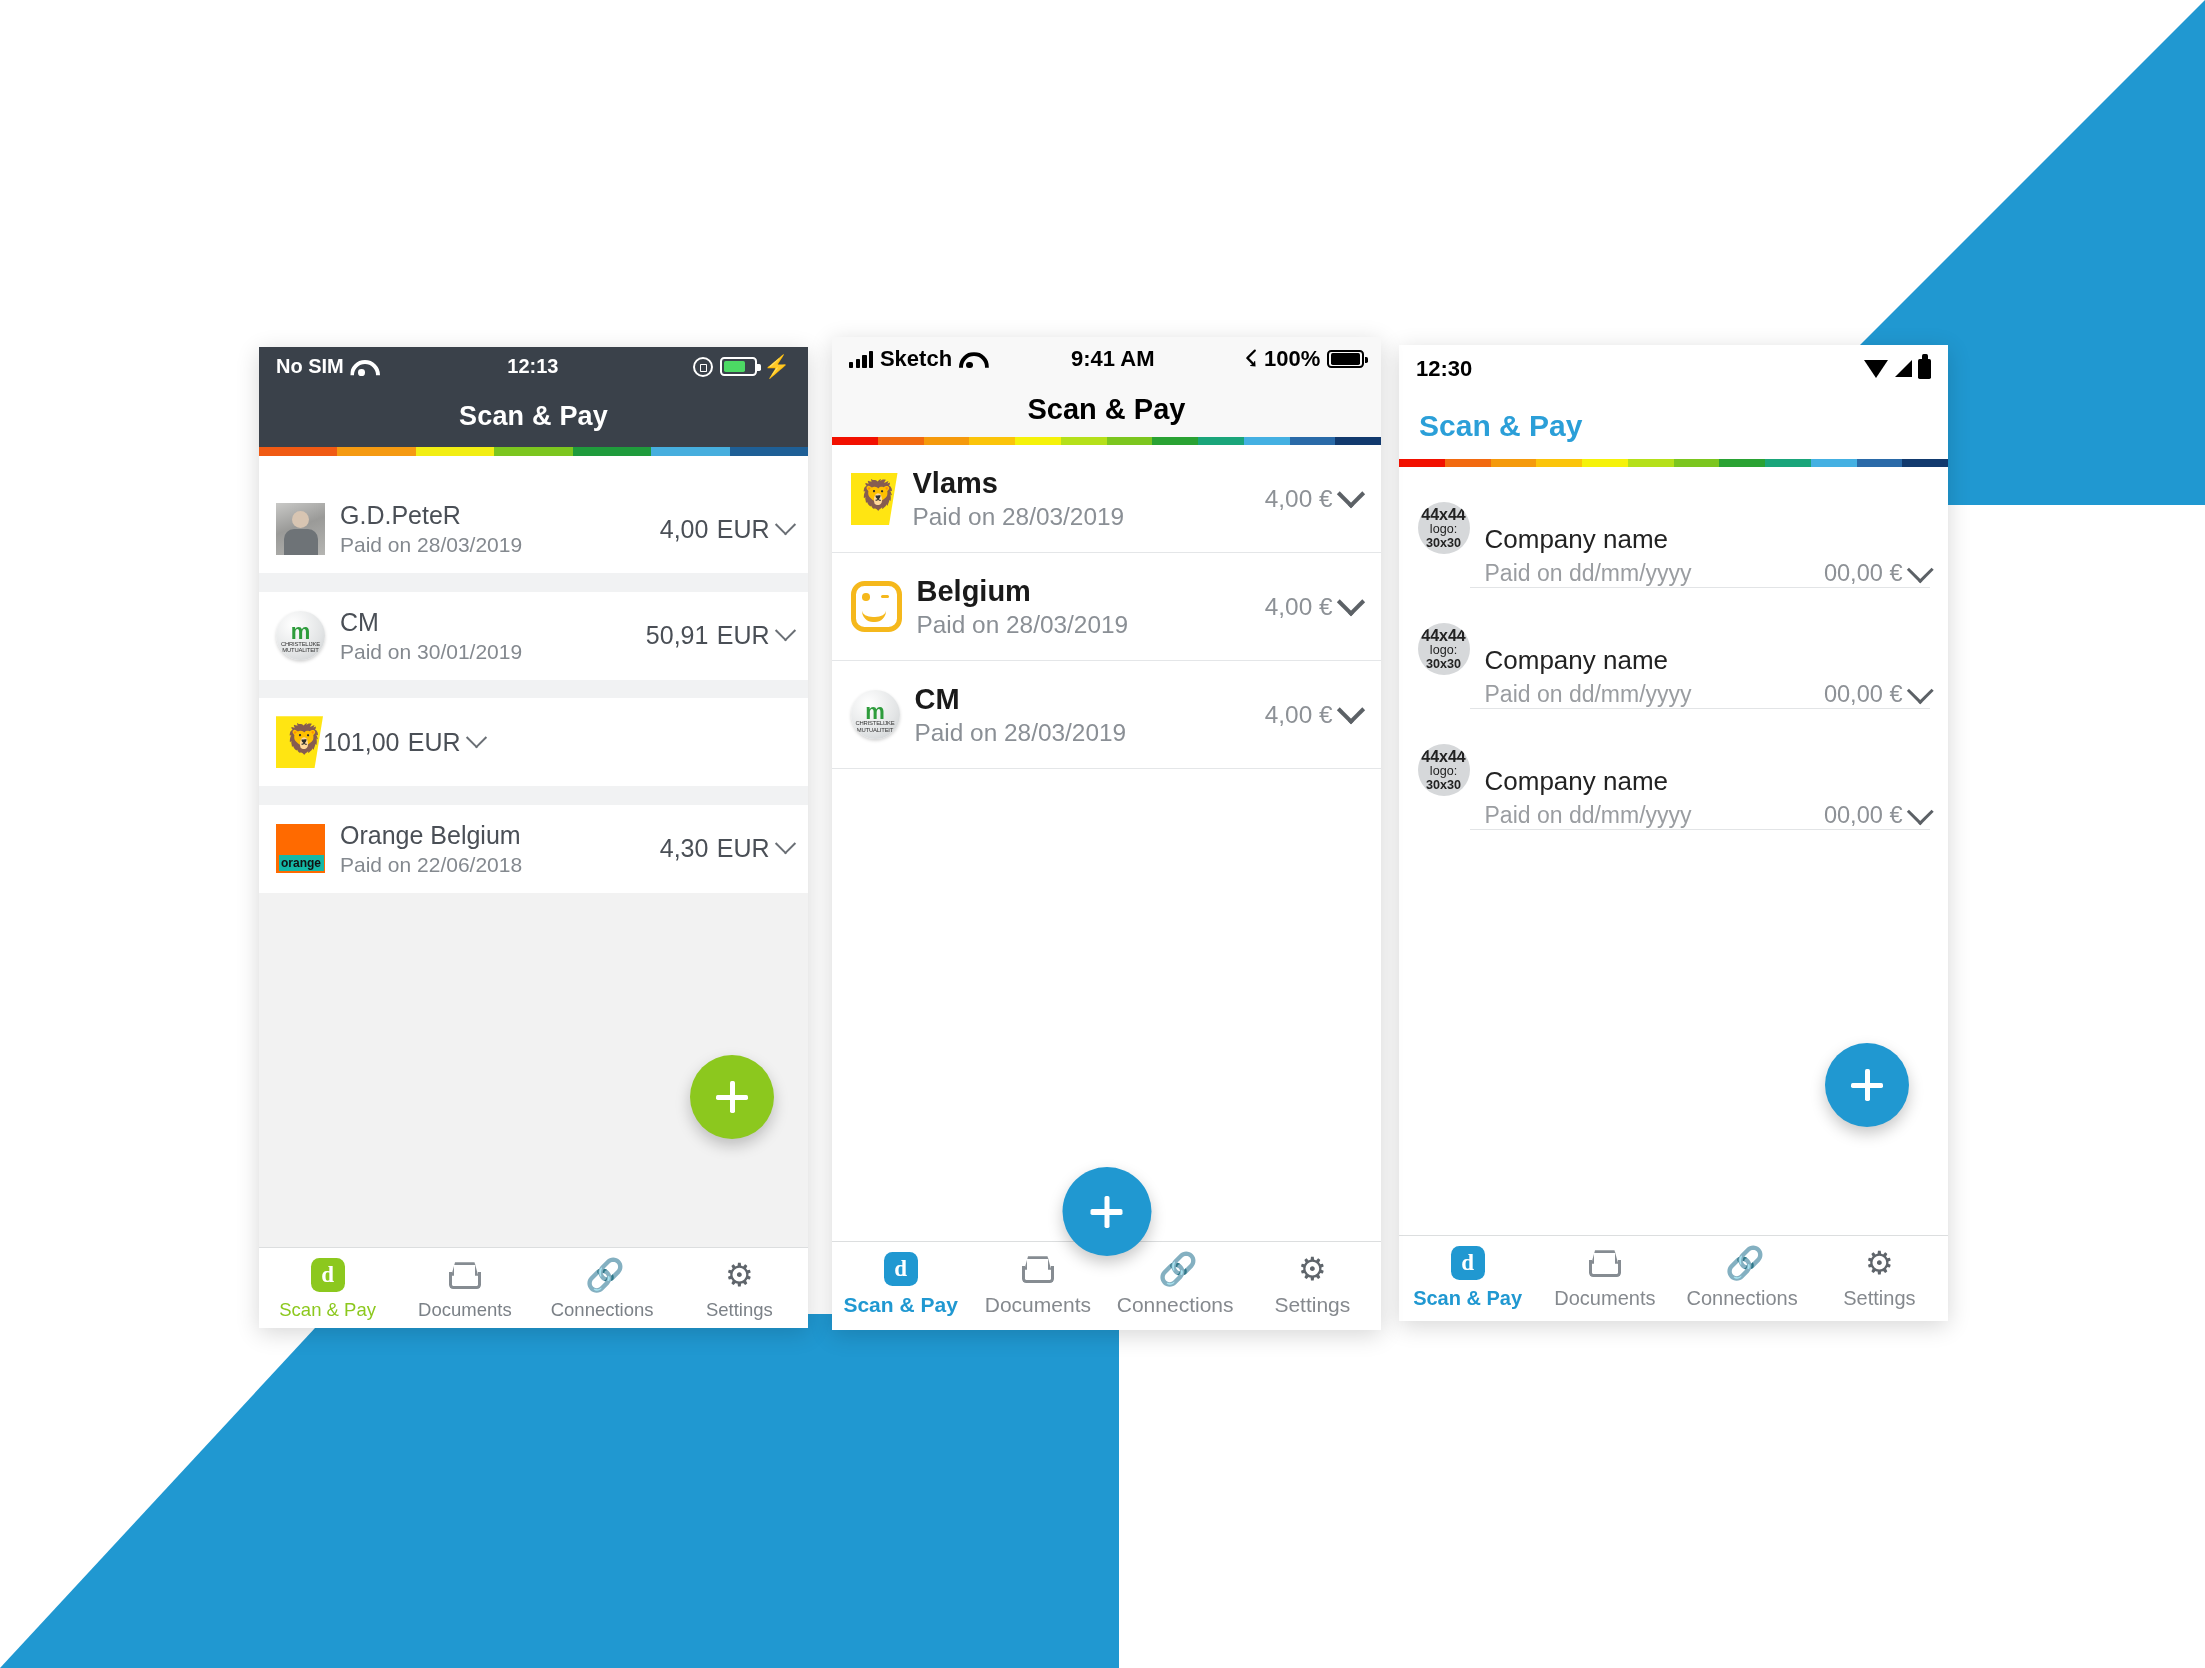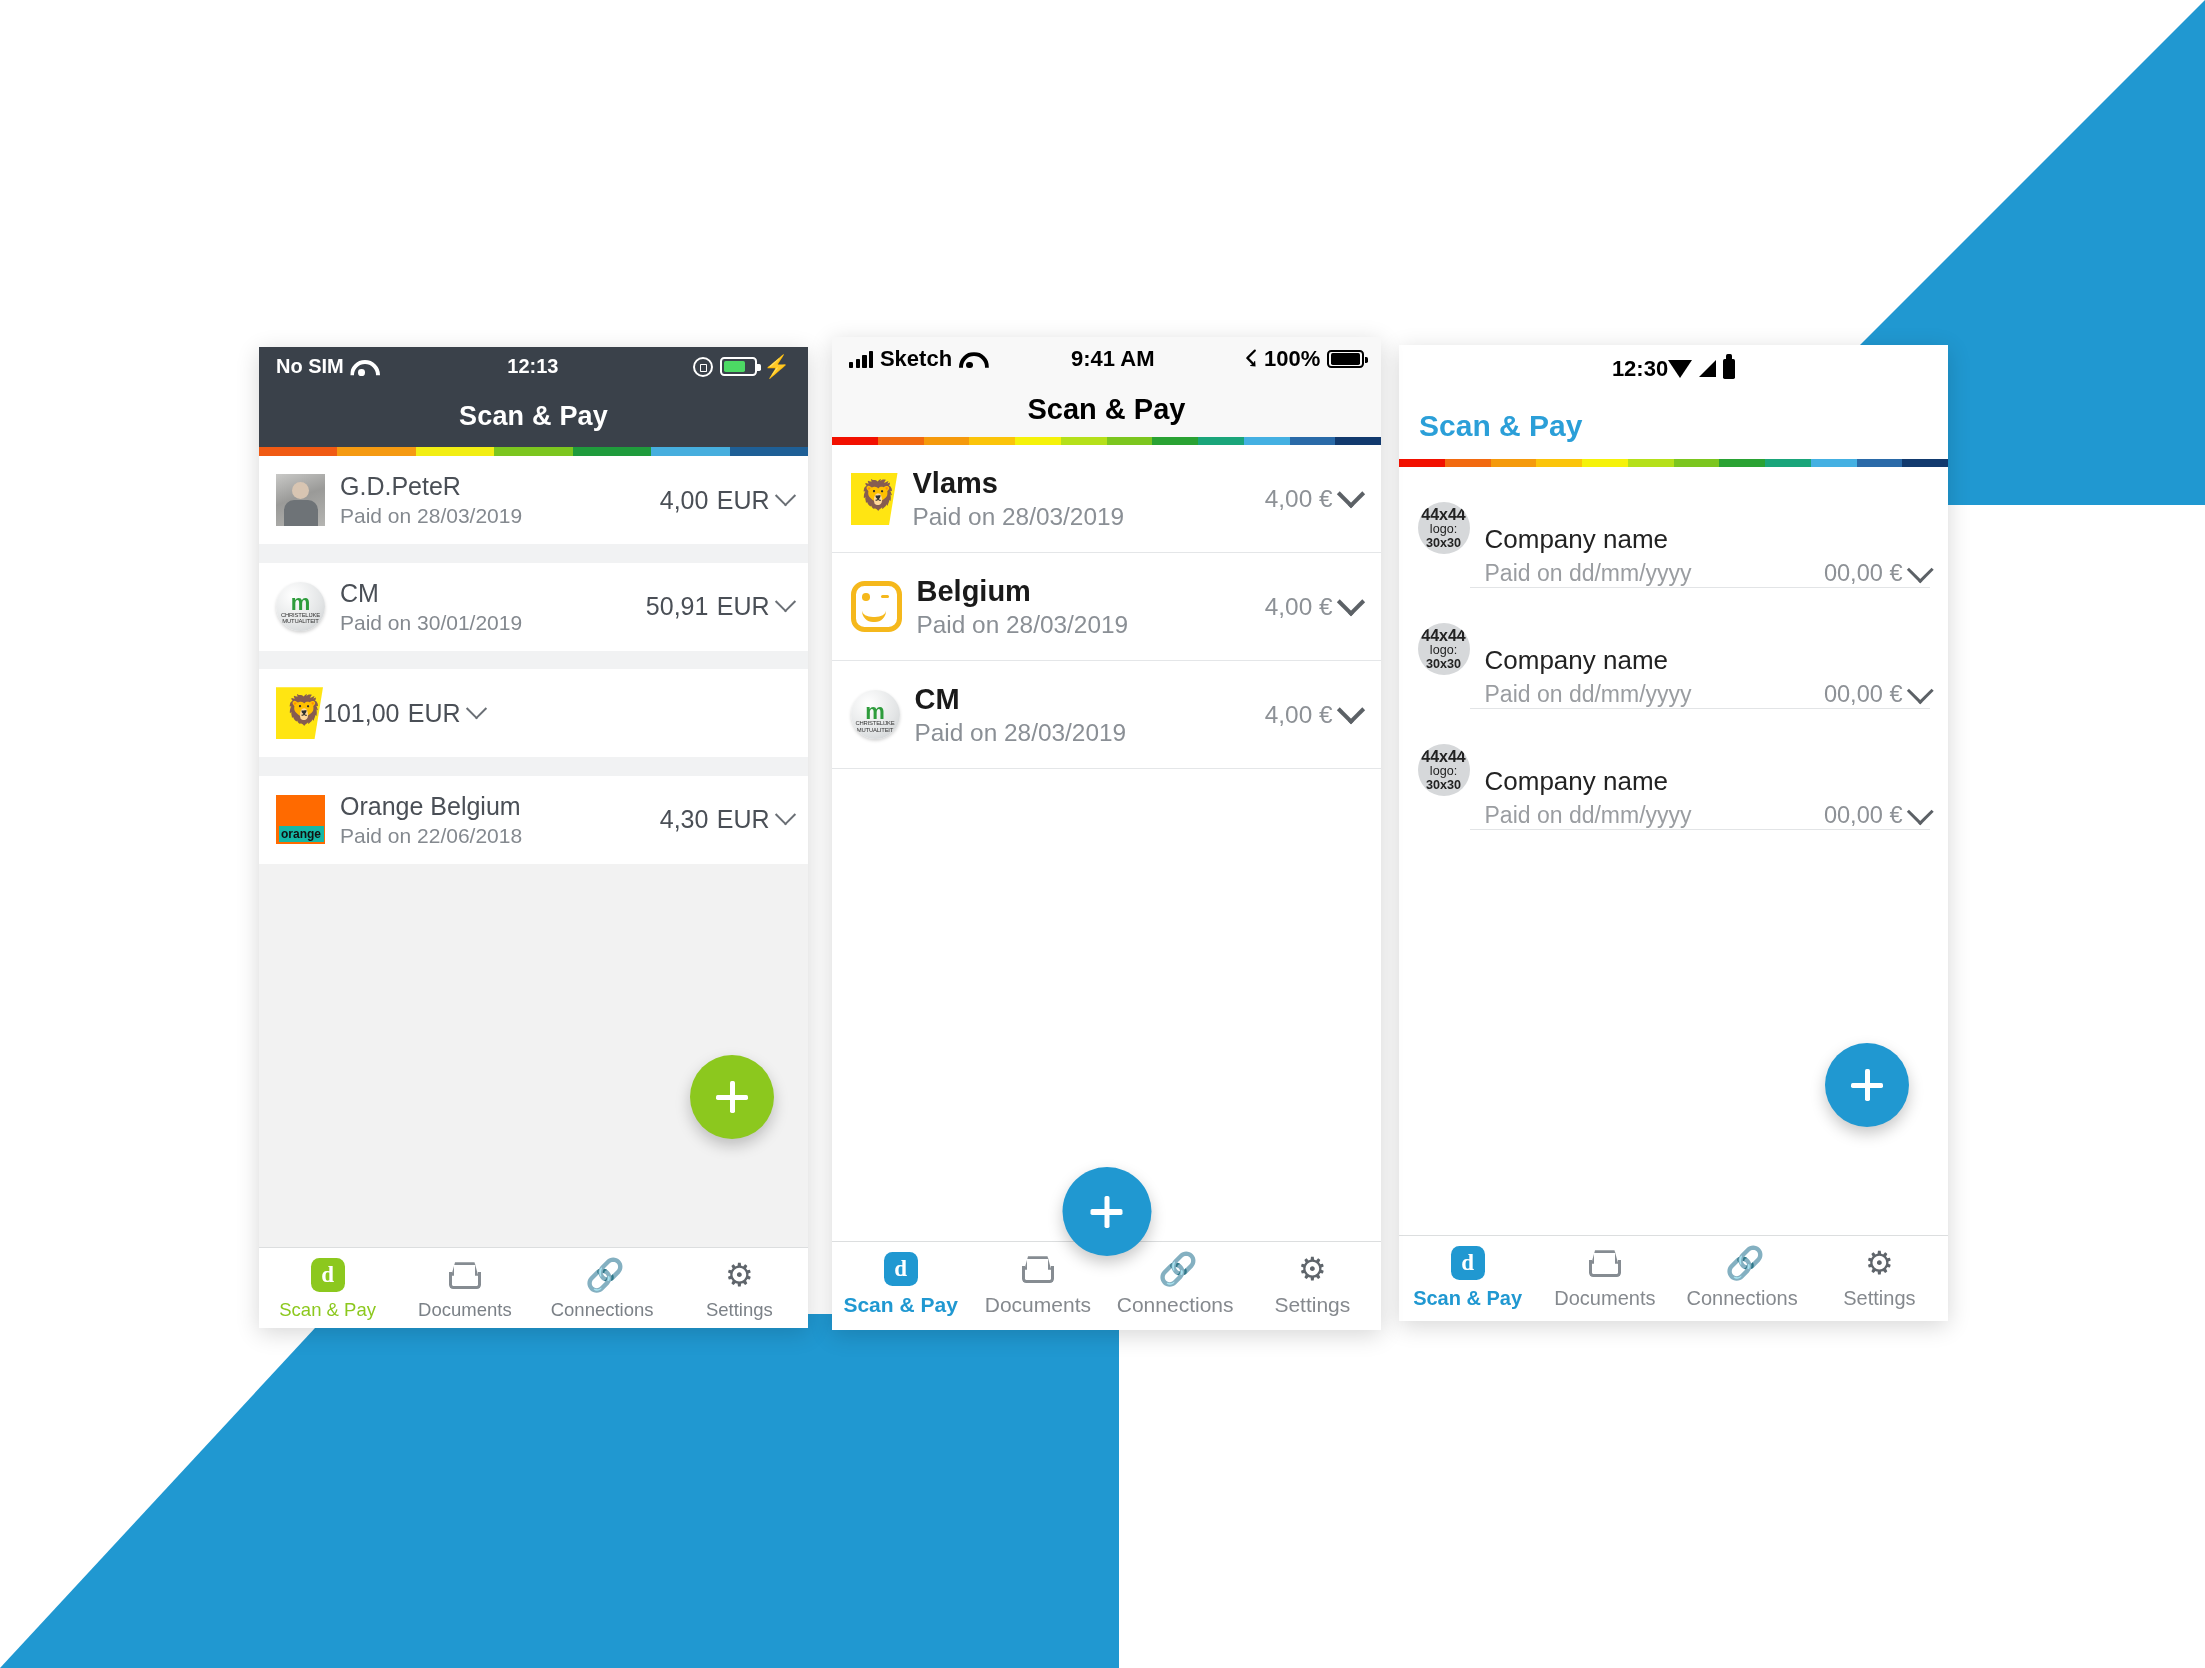--- a/index.html
+++ b/index.html
@@ -52,21 +52,21 @@
   }
   
   #phone-2 .topblock { background: #f8f8f8; flex: none; }
   #phone-2 .statusbar { height: 44px; color: #000000; font-size: 22px; font-weight: 600; }
   #phone-2 .navtitle {
     height: 56px; display: flex; align-items: center; justify-content: center;
     color: #000000; font-size: 29px; font-weight: bold;
   }
   
   #phone-3 .topblock { background: #ffffff; flex: none; }
-  #phone-3 .statusbar { height: 47px; color: #000000; font-size: 22px; font-weight: 600; justify-content: center; }
+  #phone-3 .statusbar { height: 47px; color: #000000; font-size: 22px; font-weight: 600; }
   #phone-3 .navtitle {
     height: 67px; display: flex; align-items: center; justify-content: flex-start;
     padding-left: 20px; color: #2b9fd8; font-size: 30px; font-weight: bold;
   }
 
   
   .wifi-ic { display:inline-block; width: 22px; height: 17px; position: relative; }
   .wifi-ic::before {
     content:''; position:absolute; left:0; top:1.7px; width:22px; height:22px;
     border: 4.2px solid currentColor; border-radius: 50%;
@@ -95,21 +95,21 @@
 
   
   .rainbow { display: flex; width: 100%; flex: none; }
   .rainbow span { flex: 1 1 0; display: block; height: 100%; }
   #phone-1 .rainbow { height: 9.3px; }
   #phone-2 .rainbow { height: 8.4px; }
   #phone-3 .rainbow { height: 8.4px; }
 
   
   .list { flex: 1 1 auto; position: relative; overflow: hidden; }
-  #phone-1 .list { background: #f2f2f2; }
+  #phone-1 .list { background: #f2f2f2; margin-top: 29px; }
   #phone-2 .list, #phone-3 .list { background: #ffffff; }
 
   .row { display: flex; align-items: center; background: #ffffff; }
   #phone-1 .row { height: 88px; padding: 0 15px 0 17px; }
   #phone-1 .sep { height: 18.5px; background: #f1f2f3; }
   #phone-2 .row { height: 108px; padding: 0 20px 0 18.5px; border-bottom: 1.7px solid #e4e6e8; }
   #phone-3 .row { height: 121px; padding: 0 18.5px 0 18.5px; }
   #phone-3 .row .rowinner { display:flex; align-items:flex-end; flex:1; border-bottom: 1.7px solid #e2e4e6; height:100%; }
   #phone-3 .row:last-child .rowinner { border-bottom: 1.7px solid #e2e4e6; }
 

